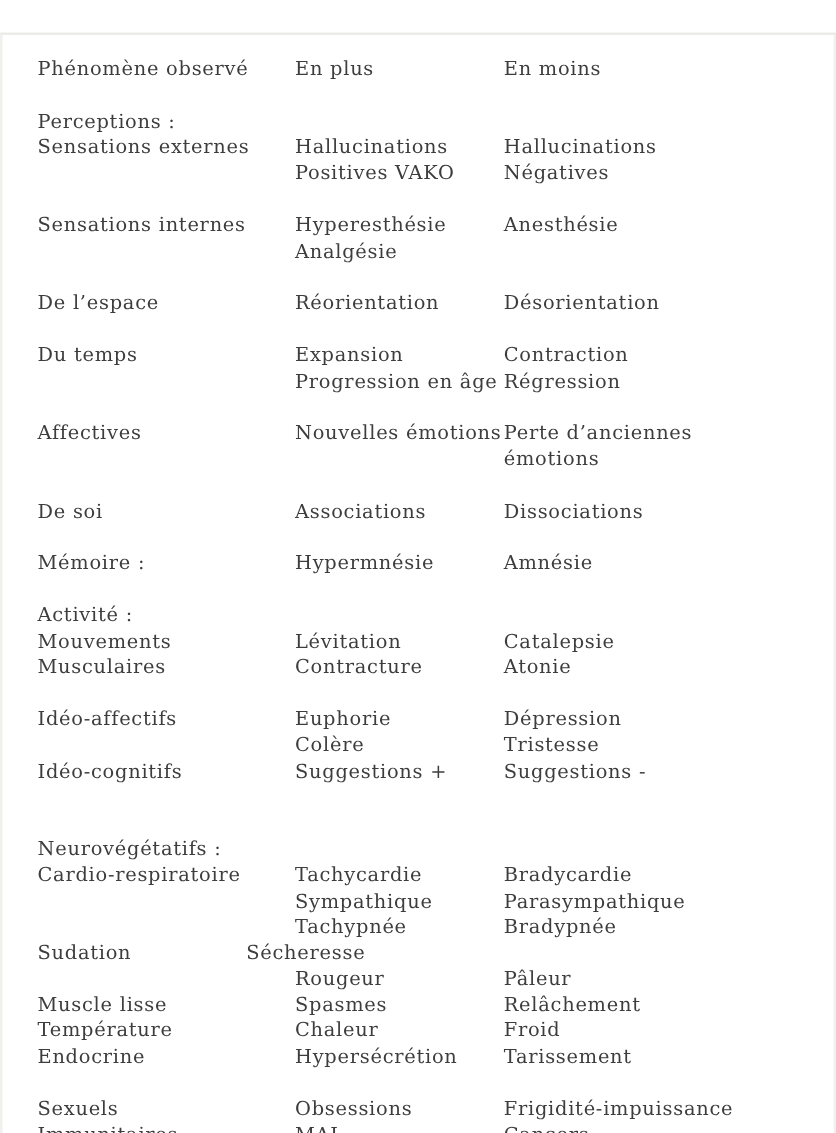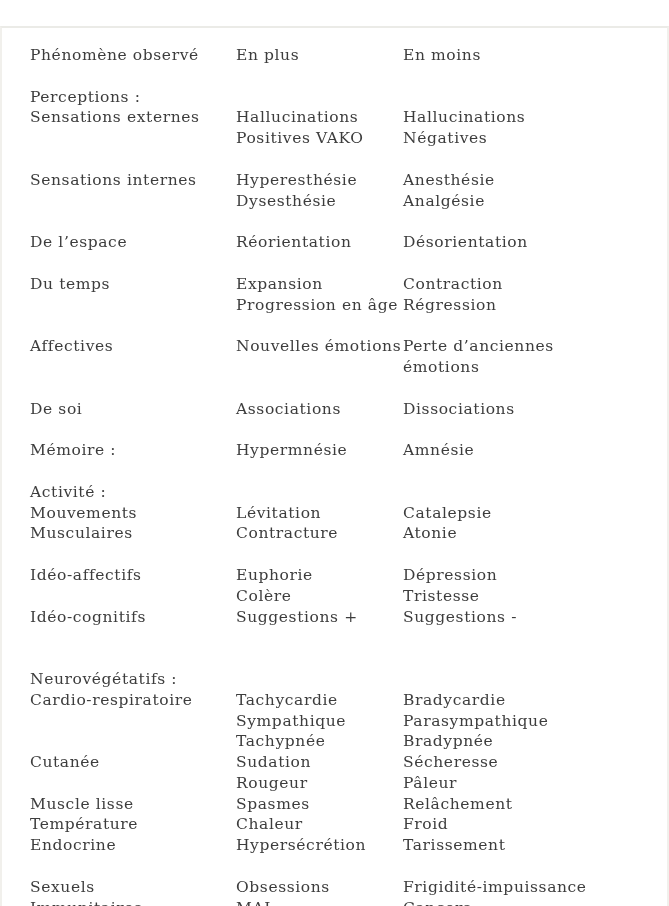--- a/index.html
+++ b/index.html
@@ -62,21 +62,20 @@
     <span class="c3">Négatives</span>
   </div>
         <div class="spacer-line"></div>
         <div class="row">
     <span class="c1">Sensations internes</span>
     <span class="c2">Hyperesthésie</span>
     <span class="c3">Anesthésie</span>
   </div>
         <div class="row">
     <span class="c1"></span>
-    <span class="c2">Dysesthésie</span>
     <span class="c3">Analgésie</span>
   </div>
         <div class="spacer-line"></div>
         <div class="row">
     <span class="c1">De l’espace</span>
     <span class="c2">Réorientation</span>
     <span class="c3">Désorientation</span>
   </div>
         <div class="spacer-line"></div>
         <div class="row">
@@ -160,21 +159,20 @@
     <span class="c1"></span>
     <span class="c2">Sympathique</span>
     <span class="c3">Parasympathique</span>
   </div>
         <div class="row">
     <span class="c1"></span>
     <span class="c2">Tachypnée</span>
     <span class="c3">Bradypnée</span>
   </div>
         <div class="row">
-    <span class="c1">Cutanée</span>
     <span class="c2">Sudation</span>
     <span class="c3">Sécheresse</span>
   </div>
         <div class="row">
     <span class="c1"></span>
     <span class="c2">Rougeur</span>
     <span class="c3">Pâleur</span>
   </div>
         <div class="row">
     <span class="c1">Muscle lisse</span>

